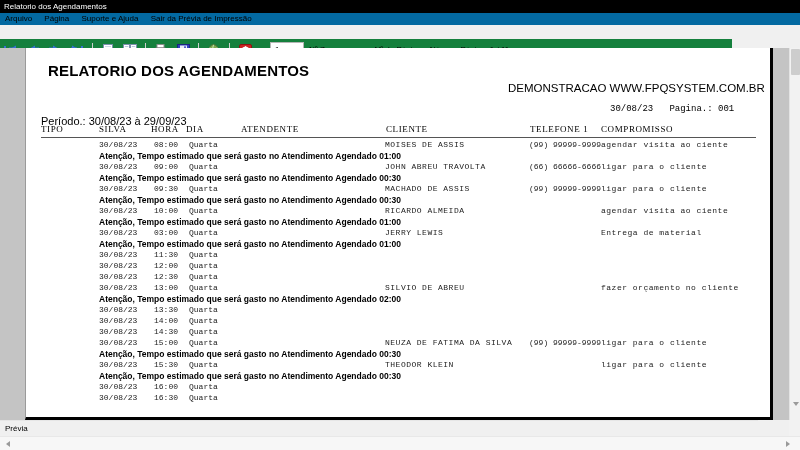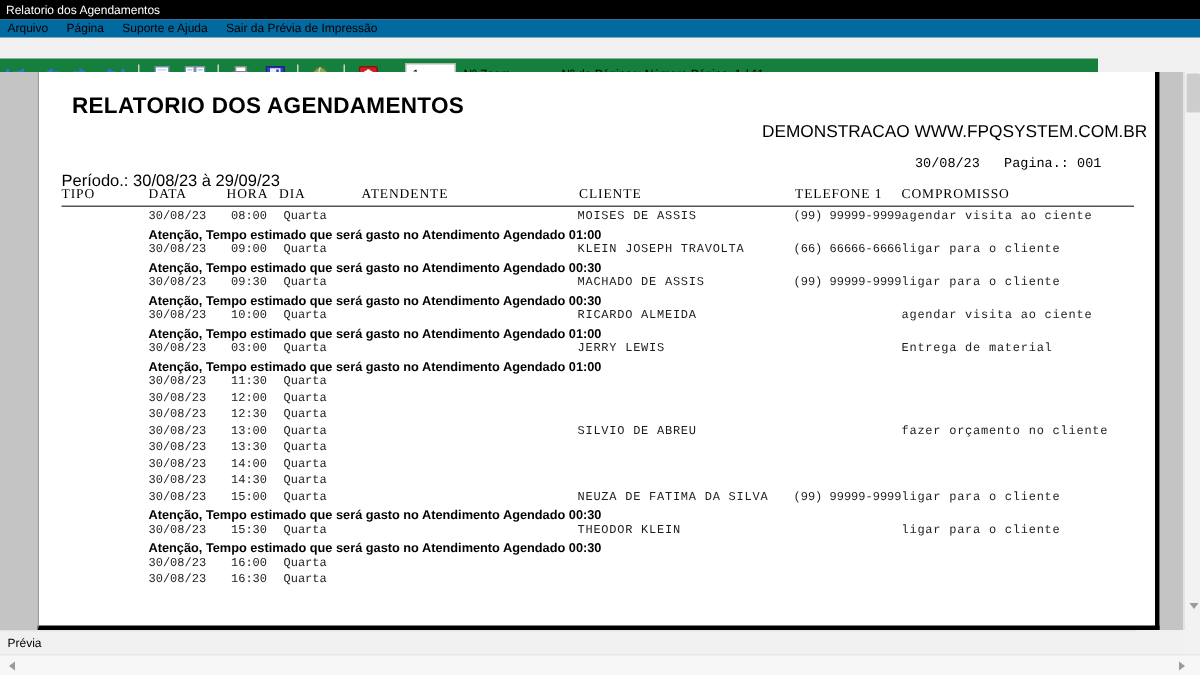--- a/index.html
+++ b/index.html
@@ -457,21 +457,21 @@
       <div class="page-inner">
 
         <div class="rep-title">RELATORIO DOS AGENDAMENTOS</div>
         <div class="rep-domain">DEMONSTRACAO WWW.FPQSYSTEM.COM.BR</div>
         <div class="rep-period">Período.: 30/08/23 à 29/09/23</div>
         <div class="rep-date">30/08/23   Pagina.: 001</div>
 
         <div class="tbl">
           <div class="thead">
             <span class="c-tipo">TIPO</span>
-            <span class="c-data">DATA</span>
+            <span class="c-data">SILVA</span>
             <span class="c-hora">HORA</span>
             <span class="c-dia">DIA</span>
             <span class="c-atend">ATENDENTE</span>
             <span class="c-clie">CLIENTE</span>
             <span class="c-tel">TELEFONE 1</span>
             <span class="c-comp">COMPROMISSO</span>
           </div>
           <div class="rowsbox" id="rowsbox">
               <div class="drow">
                 <span class="d-data">30/08/23</span>
@@ -479,21 +479,21 @@
                 <span class="d-dia">Quarta</span>
                 <span class="d-clie">MOISES DE ASSIS</span>
                 <span class="d-tel">(99) 99999-9999</span>
                 <span class="d-comp">agendar visita ao ciente</span>
               </div>
               <div class="nrow">Atenção, Tempo estimado que será gasto no Atendimento Agendado  01:00</div>
               <div class="drow">
                 <span class="d-data">30/08/23</span>
                 <span class="d-hora">09:00</span>
                 <span class="d-dia">Quarta</span>
-                <span class="d-clie">KLEIN JOSEPH TRAVOLTA</span>
+                <span class="d-clie">JOHN ABREU TRAVOLTA</span>
                 <span class="d-tel">(66) 66666-6666</span>
                 <span class="d-comp">ligar para o cliente</span>
               </div>
               <div class="nrow">Atenção, Tempo estimado que será gasto no Atendimento Agendado  00:30</div>
               <div class="drow">
                 <span class="d-data">30/08/23</span>
                 <span class="d-hora">09:30</span>
                 <span class="d-dia">Quarta</span>
                 <span class="d-clie">MACHADO DE ASSIS</span>
                 <span class="d-tel">(99) 99999-9999</span>
@@ -531,20 +531,21 @@
                 <span class="d-hora">12:30</span>
                 <span class="d-dia">Quarta</span>
               </div>
               <div class="drow">
                 <span class="d-data">30/08/23</span>
                 <span class="d-hora">13:00</span>
                 <span class="d-dia">Quarta</span>
                 <span class="d-clie">SILVIO DE ABREU</span>
                 <span class="d-comp">fazer orçamento no cliente</span>
               </div>
+              <div class="nrow">Atenção, Tempo estimado que será gasto no Atendimento Agendado  02:00</div>
               <div class="drow">
                 <span class="d-data">30/08/23</span>
                 <span class="d-hora">13:30</span>
                 <span class="d-dia">Quarta</span>
               </div>
               <div class="drow">
                 <span class="d-data">30/08/23</span>
                 <span class="d-hora">14:00</span>
                 <span class="d-dia">Quarta</span>
               </div>

